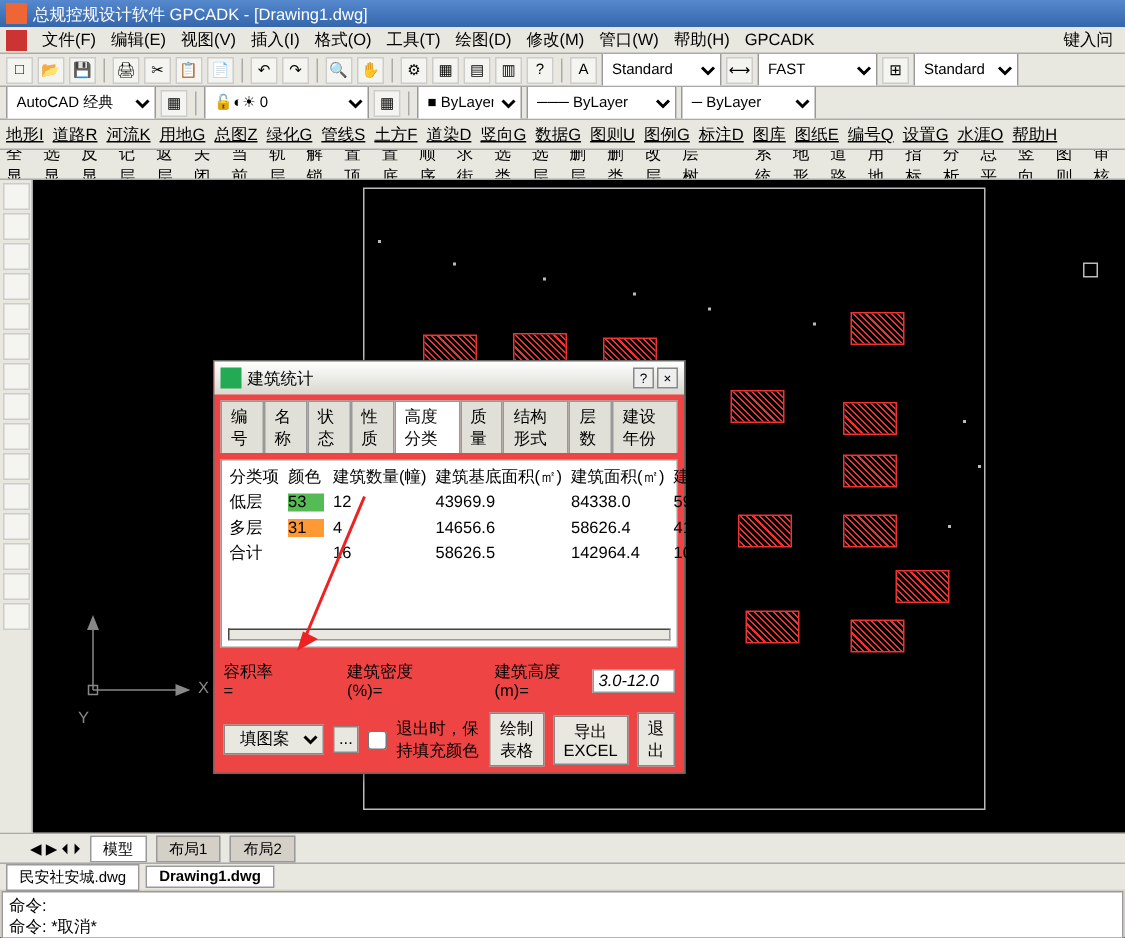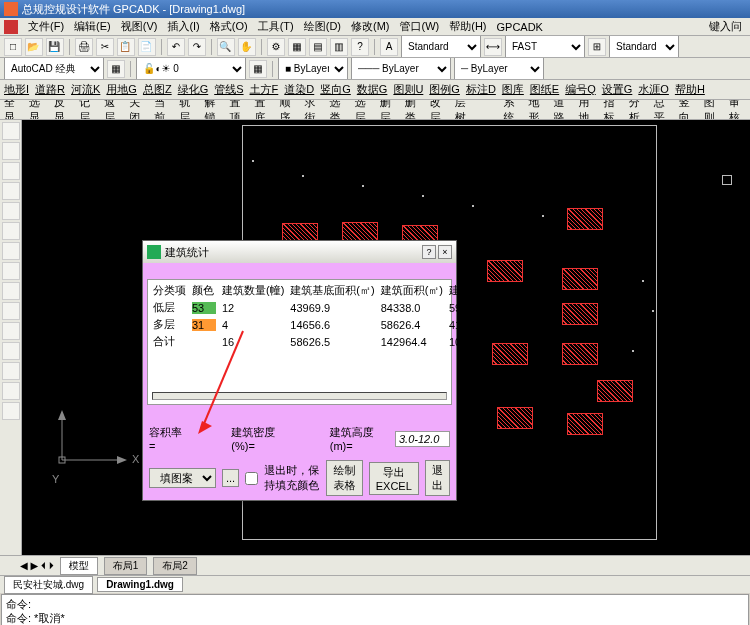--- a/index.html
+++ b/index.html
@@ -26,30 +26,30 @@
 .axis-line{stroke:#888;stroke-width:1}
 .bldg{position:absolute;border:1px solid #e33;background:repeating-linear-gradient(45deg,#000,#000 2px,#e33 2px,#e33 3px)}
 .dot{position:absolute;width:2px;height:2px;background:#bbb}
 .frame{position:absolute;border:1px solid #bbb}
 .tabs{background:#e8e8e0;height:20px;display:flex;align-items:center;border-top:1px solid #aaa;padding:0 20px;gap:6px}
 .tab{padding:1px 8px;background:#d4d0c8;border:1px solid #999;font-size:10px}
 .tab.active{background:#fff}
 .filetabs{background:#e8e8e0;height:18px;display:flex;align-items:center;padding:0 4px;gap:4px;border-top:1px solid #aaa}
 .ftab{padding:1px 8px;background:#fff;border:1px solid #999;font-size:10px}
 .cmdline{background:#fff;border:1px solid #999;height:50px;padding:2px 4px;font-size:11px;line-height:14px;overflow:hidden;margin:1px}
-.dialog{position:absolute;left:142px;top:240px;width:315px;background:#f0abfc;border:1px solid #666;box-shadow:2px 2px 6px rgba(0,0,0,.4)}
+.dialog{position:absolute;left:142px;top:240px;width:315px;background:#ef4444;border:1px solid #666;box-shadow:2px 2px 6px rgba(0,0,0,.4)}
 .dlg-title{background:linear-gradient(#fff,#d8d8d0);height:22px;display:flex;align-items:center;padding:0 4px;justify-content:space-between}
 .dlg-title-left{display:flex;align-items:center;gap:4px}
 .dlg-appicon{width:14px;height:14px;background:#2a5}
 .dlg-close{width:30px;display:flex;gap:2px}
 .dlg-close span{width:14px;height:14px;border:1px solid #888;background:#eee;font-size:9px;text-align:center;line-height:12px}
 .dlg-tabs{display:flex;padding:4px 4px 0;gap:0}
 .dlg-tab{padding:2px 6px;border:1px solid #999;background:#e0e0d8;font-size:11px;border-bottom:none}
 .dlg-tab.active{background:#fff}
-.dlg-body{background:#fff;border:1px solid #999;margin:16px 4px;padding:2px}
+.dlg-body{background:#fff;border:1px solid #999;margin:4px 4px;padding:2px}
 .dlg-table{width:100%;border-collapse:collapse;font-size:11px}
 .dlg-table th,.dlg-table td{padding:1px 3px;text-align:left;white-space:nowrap}
 .dlg-table th{font-weight:normal}
 .color-cell{width:24px;height:12px;display:inline-block}
 .dlg-scroll{height:8px;background:#e8e8e0;border:1px inset #999;margin:2px}
 .dlg-row{display:flex;align-items:center;padding:4px 6px;gap:6px;font-size:11px}
 .dlg-btn{border:1px solid #888;background:#e8e8e0;padding:2px 6px;font-size:11px}
 .dlg-btn.hl{border:2px solid #e33}
 .dlg-inp{border:1px solid #999;background:#fff;padding:1px 3px;width:50px;font-size:11px}
 .arrow{position:absolute;pointer-events:none}
@@ -254,20 +254,31 @@
 <div class="dialog">
   <div class="dlg-title">
     <div class="dlg-title-left">
       <span class="dlg-appicon"></span>
       <span>建筑统计</span>
     </div>
     <div class="dlg-close">
       <span>?</span>
       <span>×</span>
     </div>
+  </div>
+  <div class="dlg-tabs">
+    <div class="dlg-tab">编号</div>
+    <div class="dlg-tab">名称</div>
+    <div class="dlg-tab">状态</div>
+    <div class="dlg-tab">性质</div>
+    <div class="dlg-tab active">高度分类</div>
+    <div class="dlg-tab">质量</div>
+    <div class="dlg-tab">结构形式</div>
+    <div class="dlg-tab">层数</div>
+    <div class="dlg-tab">建设年份</div>
   </div>
   <div class="dlg-body">
     <table class="dlg-table">
       <tbody>
           <tr>
         <th>分类项</th>
             <th>颜色</th>
         <th>建筑数量(幢)</th>
             <th>建筑基底面积(㎡)</th>
         <th>建筑面积(㎡)</th>

